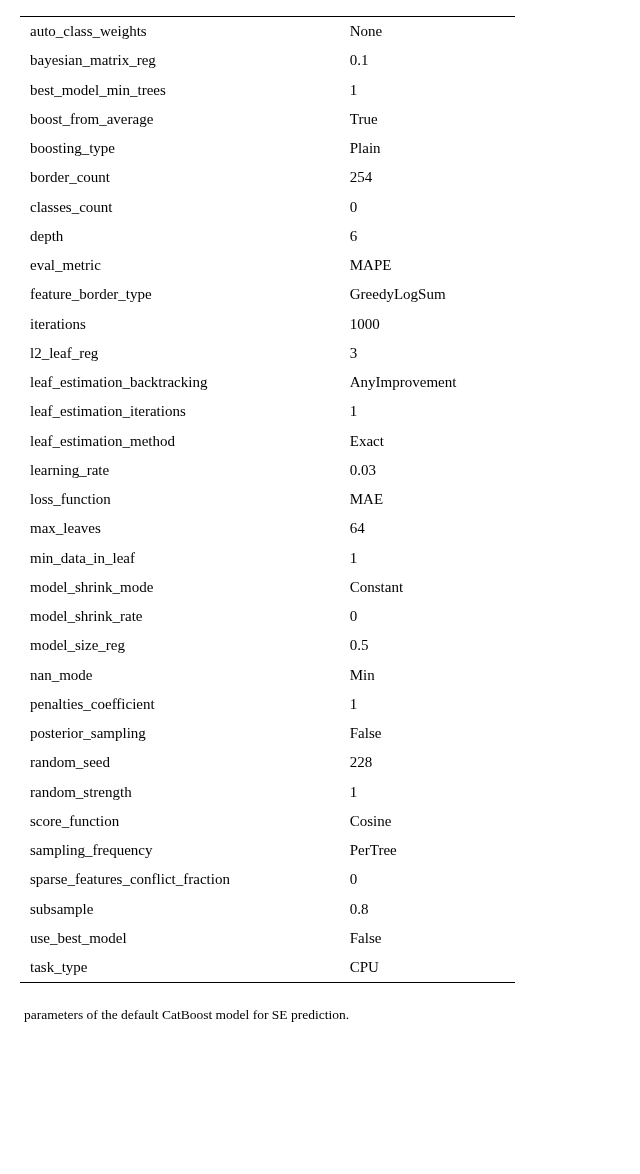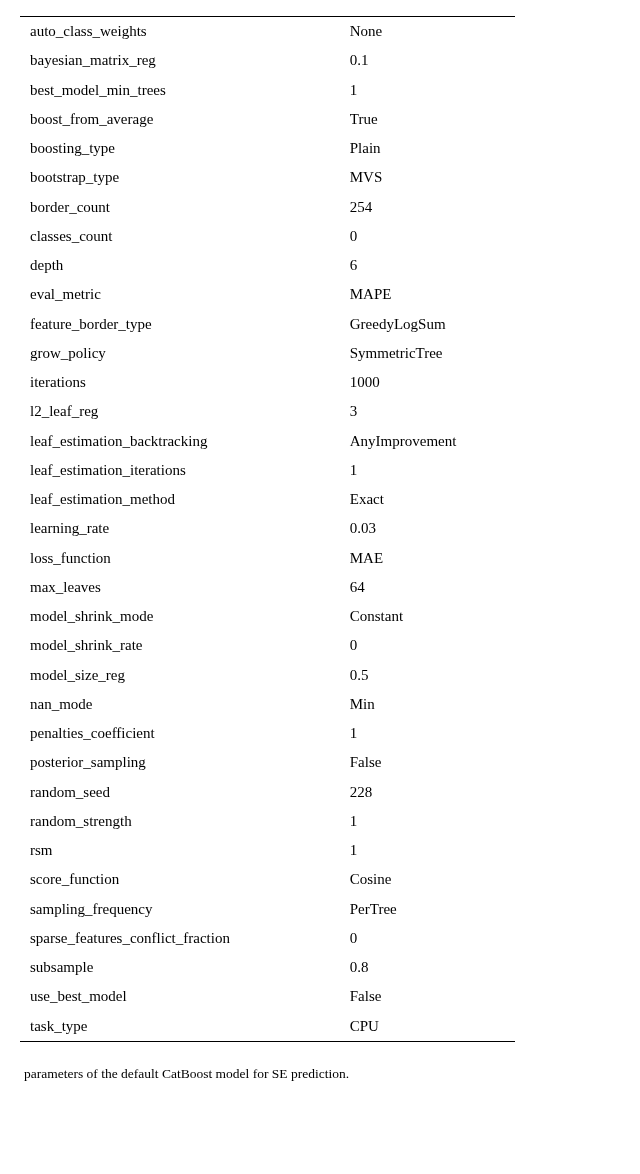--- a/index.html
+++ b/index.html
@@ -78,48 +78,40 @@
           </tr>
           <tr>
             <td>boost_from_average</td>
             <td>True</td>
           </tr>
           <tr>
             <td>boosting_type</td>
             <td>Plain</td>
           </tr>
           <tr>
-            <td>bootstrap_type</td>
-            <td>MVS</td>
-          </tr>
-          <tr>
             <td>border_count</td>
             <td>254</td>
           </tr>
           <tr>
             <td>classes_count</td>
             <td>0</td>
           </tr>
           <tr>
             <td>depth</td>
             <td>6</td>
           </tr>
           <tr>
             <td>eval_metric</td>
             <td>MAPE</td>
           </tr>
           <tr>
             <td>feature_border_type</td>
             <td>GreedyLogSum</td>
           </tr>
           <tr>
-            <td>grow_policy</td>
-            <td>SymmetricTree</td>
-          </tr>
-          <tr>
             <td>iterations</td>
             <td>1000</td>
           </tr>
           <tr>
             <td>l2_leaf_reg</td>
             <td>3</td>
           </tr>
           <tr>
             <td>leaf_estimation_backtracking</td>
             <td>AnyImprovement</td>
@@ -138,20 +130,24 @@
           </tr>
           <tr>
             <td>loss_function</td>
             <td>MAE</td>
           </tr>
           <tr>
             <td>max_leaves</td>
             <td>64</td>
           </tr>
           <tr>
+            <td>min_data_in_leaf</td>
+            <td>1</td>
+          </tr>
+          <tr>
             <td>model_shrink_mode</td>
             <td>Constant</td>
           </tr>
           <tr>
             <td>model_shrink_rate</td>
             <td>0</td>
           </tr>
           <tr>
             <td>model_size_reg</td>
             <td>0.5</td>
@@ -167,24 +163,20 @@
           <tr>
             <td>posterior_sampling</td>
             <td>False</td>
           </tr>
           <tr>
             <td>random_seed</td>
             <td>228</td>
           </tr>
           <tr>
             <td>random_strength</td>
-            <td>1</td>
-          </tr>
-          <tr>
-            <td>rsm</td>
             <td>1</td>
           </tr>
           <tr>
             <td>score_function</td>
             <td>Cosine</td>
           </tr>
           <tr>
             <td>sampling_frequency</td>
             <td>PerTree</td>
           </tr>

